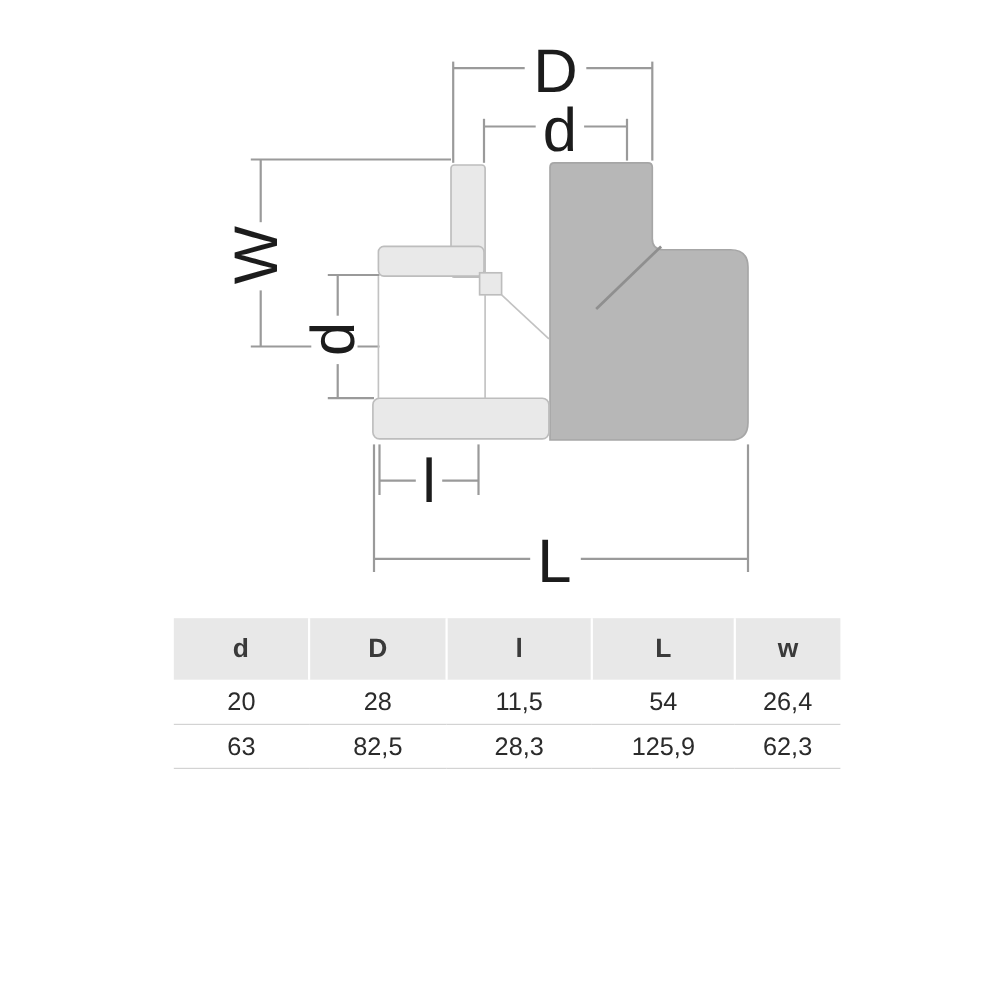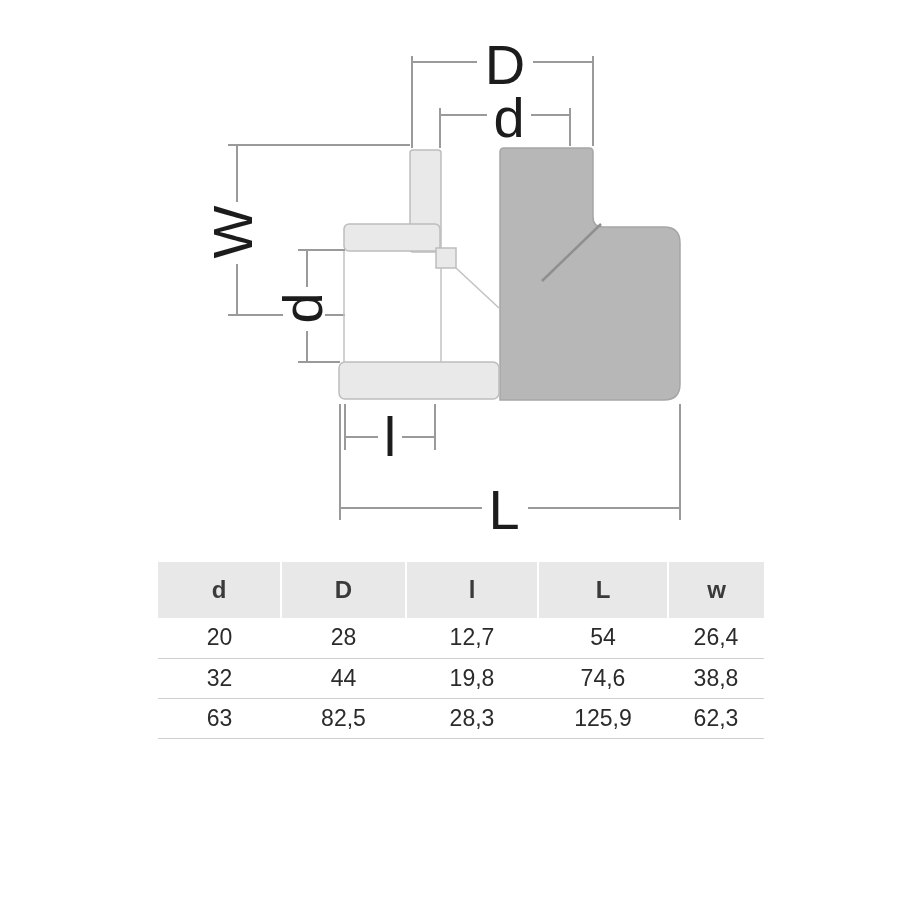--- a/index.html
+++ b/index.html
@@ -112,30 +112,23 @@
         <th>D</th>
         <th>l</th>
         <th>L</th>
         <th>w</th>
       </tr>
     </thead>
     <tbody>
       <tr>
         <td>20</td>
         <td>28</td>
-        <td>12,7</td>
+        <td>11,5</td>
         <td>54</td>
         <td>26,4</td>
-      </tr>
-      <tr>
-        <td>32</td>
-        <td>44</td>
-        <td>19,8</td>
-        <td>74,6</td>
-        <td>38,8</td>
       </tr>
       <tr>
         <td>63</td>
         <td>82,5</td>
         <td>28,3</td>
         <td>125,9</td>
         <td>62,3</td>
       </tr>
     </tbody>
   </table>

